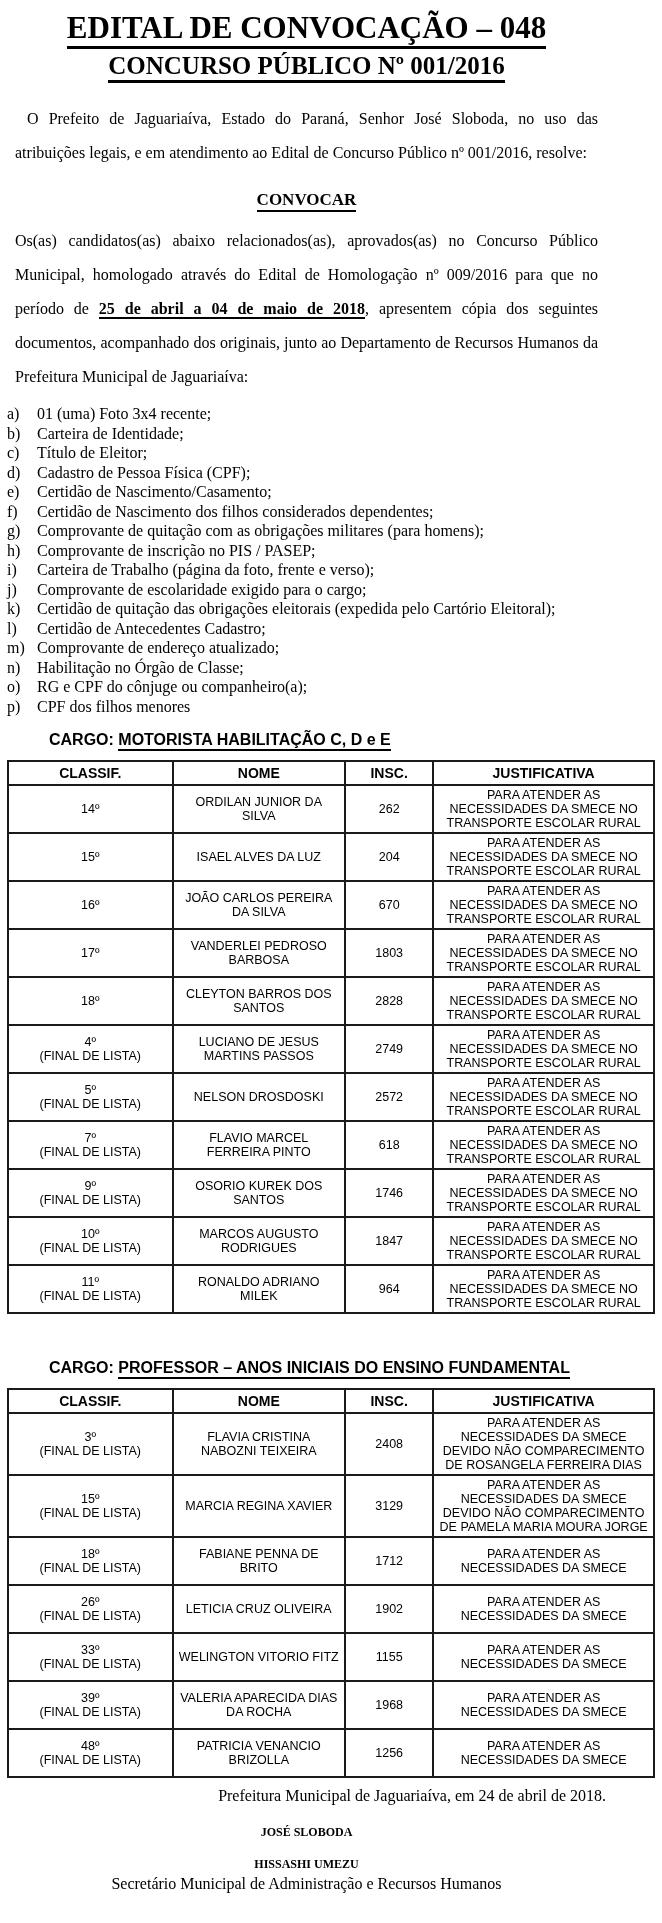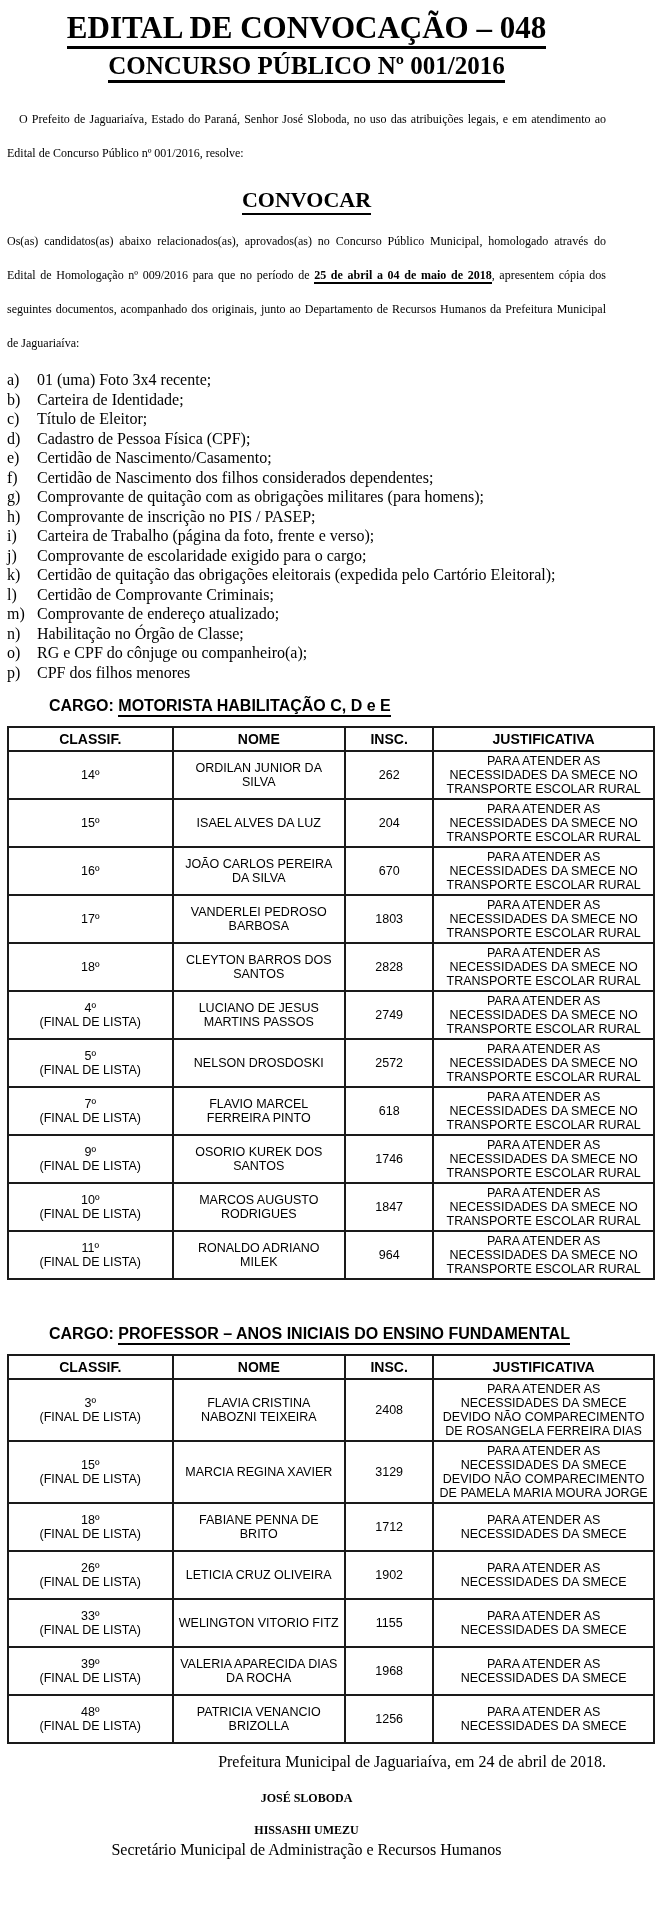--- a/index.html
+++ b/index.html
@@ -6,23 +6,23 @@
   body { width:662px; height:1923px; overflow:hidden; color:#000;
          font-family:"Liberation Serif", serif; }
   .page { box-sizing:border-box; width:613px; height:1923px; padding:6px 7px 0 7px; }
 
   .title-wrap { text-align:center; margin:2px 0 0 0; }
   .doc-title { font-size:31px; font-weight:bold; line-height:40px; }
   .doc-title .u { border-bottom:3px solid #000; padding-bottom:1px; }
   .doc-subtitle { font-size:25px; font-weight:bold; line-height:32px; margin-bottom:20px; }
   .doc-subtitle .u { border-bottom:3px solid #000; padding-bottom:1px; }
 
-  .par { font-size:12px; line-height:34px; text-align:justify; margin:0; }
+  .par { font-size:16px; line-height:34px; text-align:justify; margin:8px; }
   .p1 { text-indent:12px; margin-bottom:6px; }
-  .convocar-wrap { text-align:center; margin:16px 0 10px 0; font-size:22px;
+  .convocar-wrap { text-align:center; margin:16px 0 10px 0; font-size:17px;
                    font-weight:bold; line-height:28px; }
   .convocar-wrap .u { border-bottom:2px solid #000; padding-bottom:1px; }
   .hl { font-weight:bold; border-bottom:2px solid #000; }
 
   .doc-list { margin-top:10px; font-size:16px; line-height:19.5px; }
   .doc-item { display:flex; }
   .doc-letter { flex:none; width:30px; }
   .doc-text { flex:1; }
 
   .cargo-heading { font-family:"Liberation Sans", sans-serif; font-weight:bold;
@@ -106,21 +106,21 @@
     <div class="doc-item">
         <span class="doc-letter">j)</span>
         <span class="doc-text">Comprovante de escolaridade exigido para o cargo;</span>
       </div>
     <div class="doc-item">
         <span class="doc-letter">k)</span>
         <span class="doc-text">Certidão de quitação das obrigações eleitorais (expedida pelo Cartório Eleitoral);</span>
       </div>
     <div class="doc-item">
         <span class="doc-letter">l)</span>
-        <span class="doc-text">Certidão de Comprovante Criminais;</span>
+        <span class="doc-text">Certidão de Antecedentes Cadastro;</span>
       </div>
     <div class="doc-item">
         <span class="doc-letter">m)</span>
         <span class="doc-text">Comprovante de endereço atualizado;</span>
       </div>
     <div class="doc-item">
         <span class="doc-letter">n)</span>
         <span class="doc-text">Habilitação no Órgão de Classe;</span>
       </div>
     <div class="doc-item">

